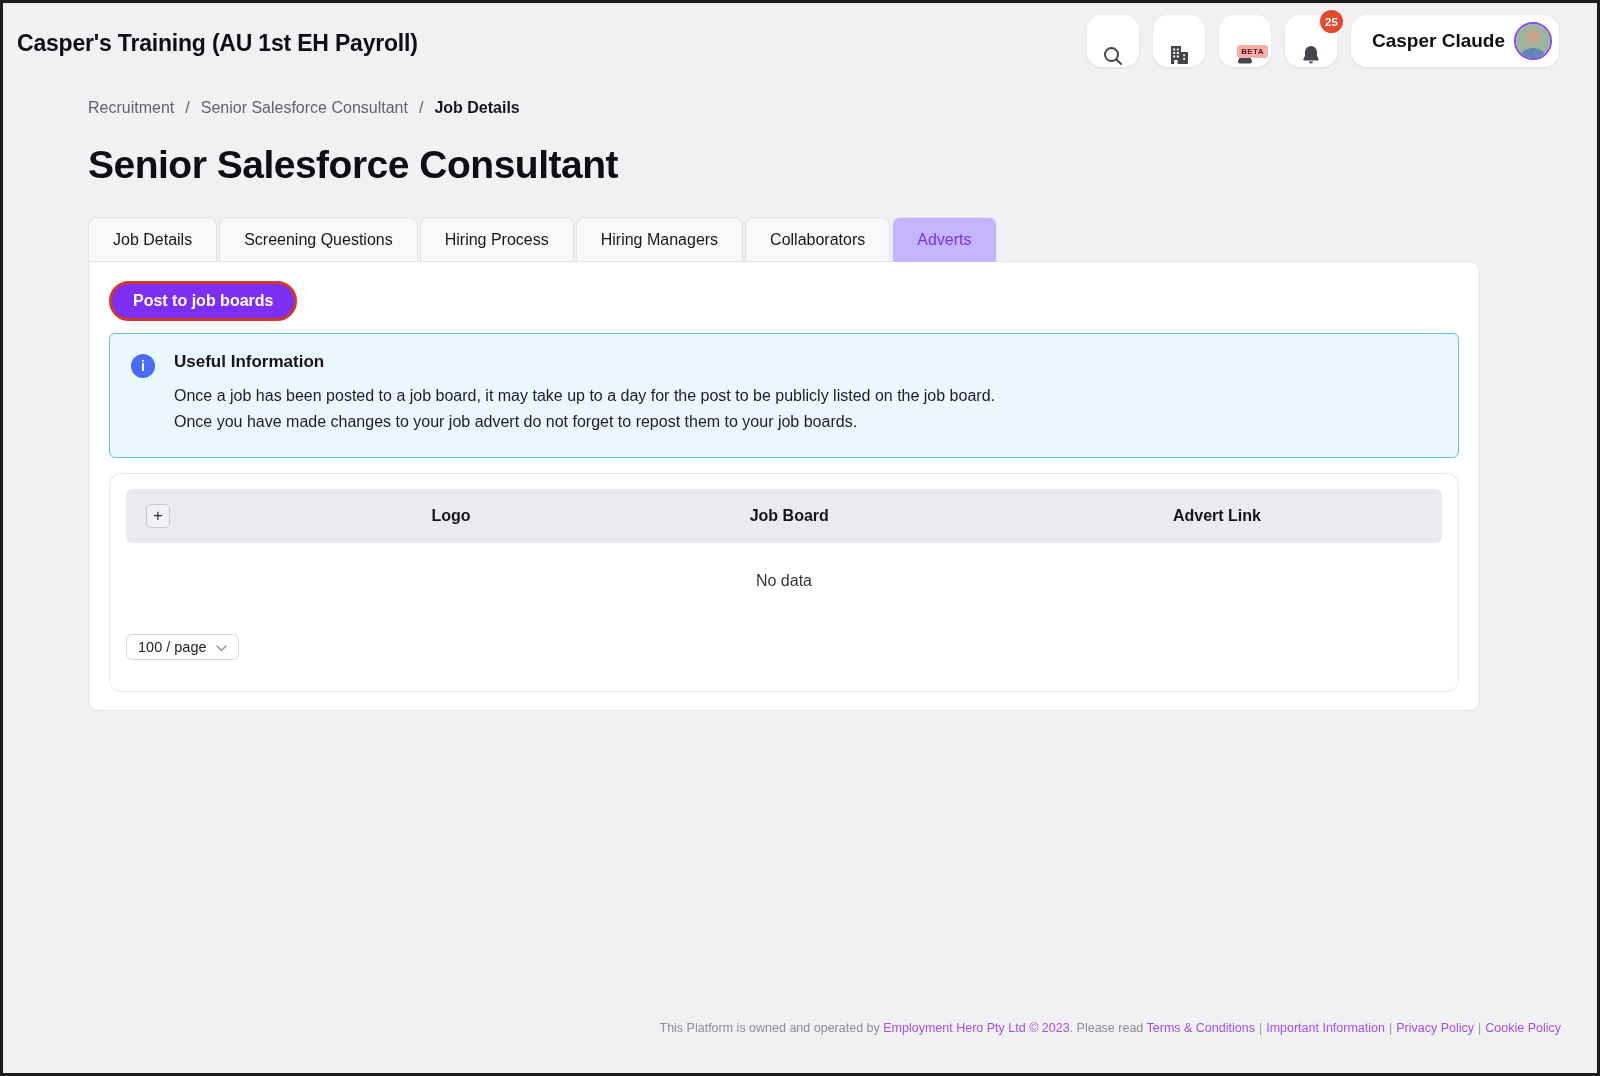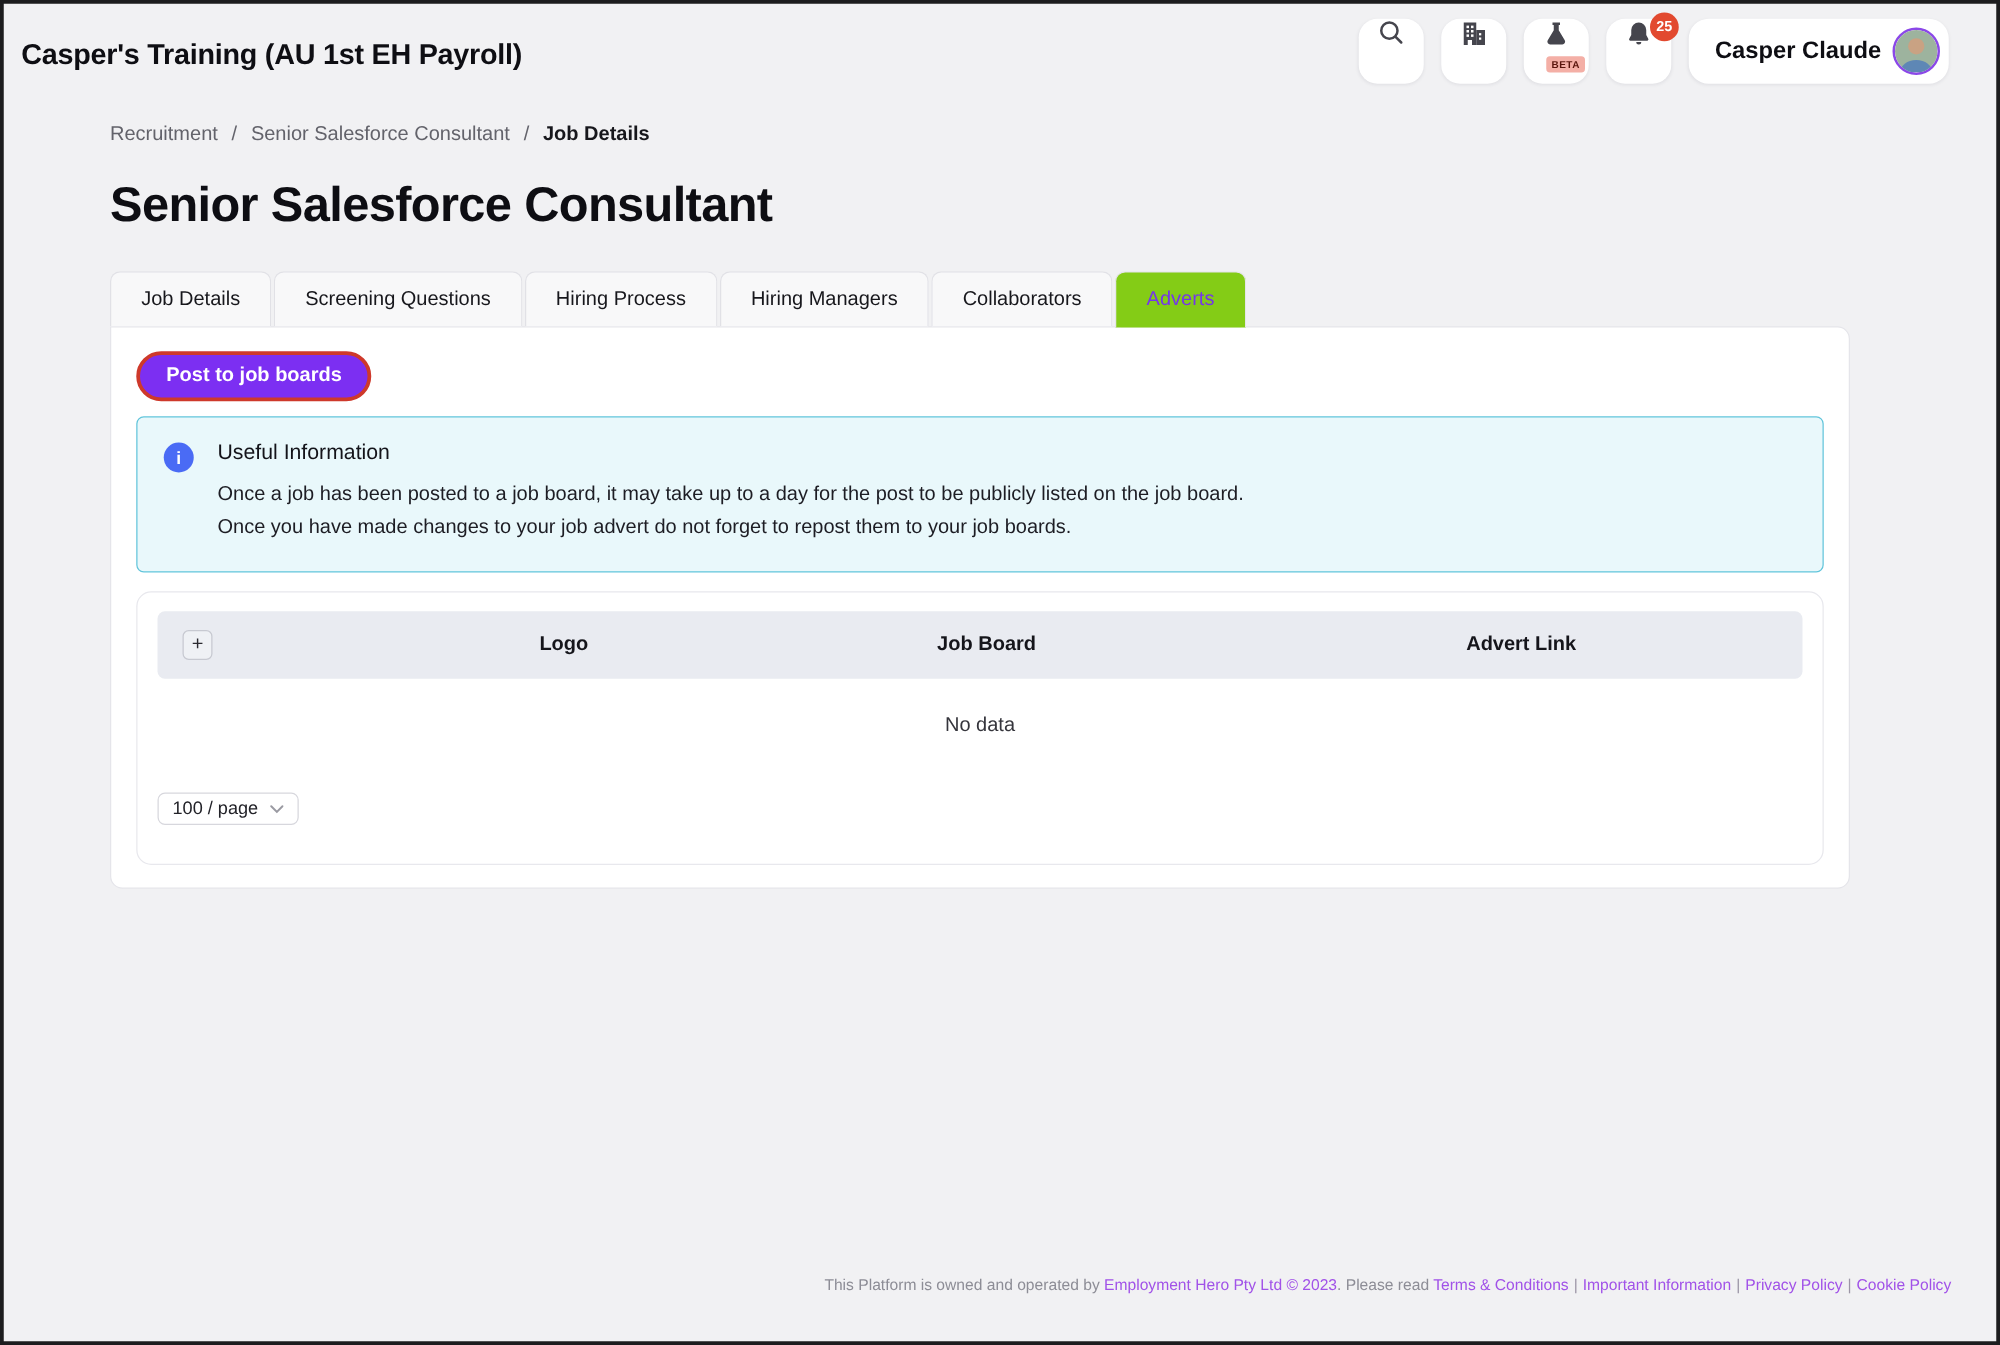--- a/index.html
+++ b/index.html
@@ -20,21 +20,21 @@
     display: flex; justify-content: space-between; align-items: flex-start;
     padding: 12px 38px 0 14px;
   }
   .org-title {
     font-size: 23px; font-weight: bold; color: #0E0E13;
     margin-top: 15px; letter-spacing: -0.2px;
   }
   .top-actions { display: flex; gap: 14px; align-items: center; }
   .icon-btn {
     width: 52px; height: 52px; background: #fff; border: none;
-    border-radius: 15px; display: flex; align-items: flex-start; justify-content: center;
+    border-radius: 15px; display: flex; align-items: flex-end; justify-content: center;
     position: relative; cursor: pointer;
     box-shadow: 0 1px 3px rgba(25,25,45,0.08);
   }
   .icon-btn svg { display: block; }
   .notif-badge {
     position: absolute; top: -5px; right: -6px;
     min-width: 23px; height: 23px; padding: 0 4px;
     background: #E2492F; color: #fff; border-radius: 12px;
     font-size: 11.5px; font-weight: bold;
     display: flex; align-items: center; justify-content: center;
@@ -76,21 +76,21 @@
 
   
   .tabs { display: flex; gap: 2px; position: relative; z-index: 2; }
   .tab {
     padding: 0 24px; height: 44px; line-height: 42px;
     font-size: 16px; font-family: inherit; color: #17171C;
     background: #F8F8F9; border: 1px solid #E1E1E6; border-bottom: none;
     border-radius: 8px 8px 0 0; cursor: pointer; white-space: nowrap;
   }
   .tab.active {
-    background: #84cc16; color: #7536EA; height: 45px; margin-bottom: -1px;
+    background: #c4b5fd; color: #7536EA; height: 45px; margin-bottom: -1px;
     border-color: #E5E5EA;
   }
 
   
   .panel {
     background: #fff; border: 1px solid #E5E5EA;
     border-radius: 0 10px 10px 10px;
     padding: 19px 20px 18px; min-height: 439px;
     position: relative; z-index: 1;
   }
@@ -104,21 +104,21 @@
   .info-box {
     margin-top: 12px; background: #E9F8FB; border: 1px solid #62C5DB;
     border-radius: 6px; padding: 18px 20px 22px 64px; position: relative;
   }
   .info-icon {
     position: absolute; left: 21px; top: 20px;
     width: 24px; height: 24px; border-radius: 50%;
     background: #4A6BF5; color: #fff; font-weight: bold; font-size: 14px;
     display: flex; align-items: center; justify-content: center;
   }
-  .info-title { font-size: 17px; font-weight: normal; color: #14141A; margin-bottom: 11px; }
+  .info-title { font-size: 17px; font-weight: bold; color: #14141A; margin-bottom: 11px; }
   .info-line { font-size: 16px; color: #1D1D24; line-height: 1.62; }
 
   .table-card {
     margin-top: 15px; border: 1px solid #E8E8ED; border-radius: 12px;
     padding: 15px 16px 16px; min-height: 219px;
   }
   .thead {
     position: relative; background: #E9EBF1; border-radius: 6px; height: 54px;
   }
   .th {

